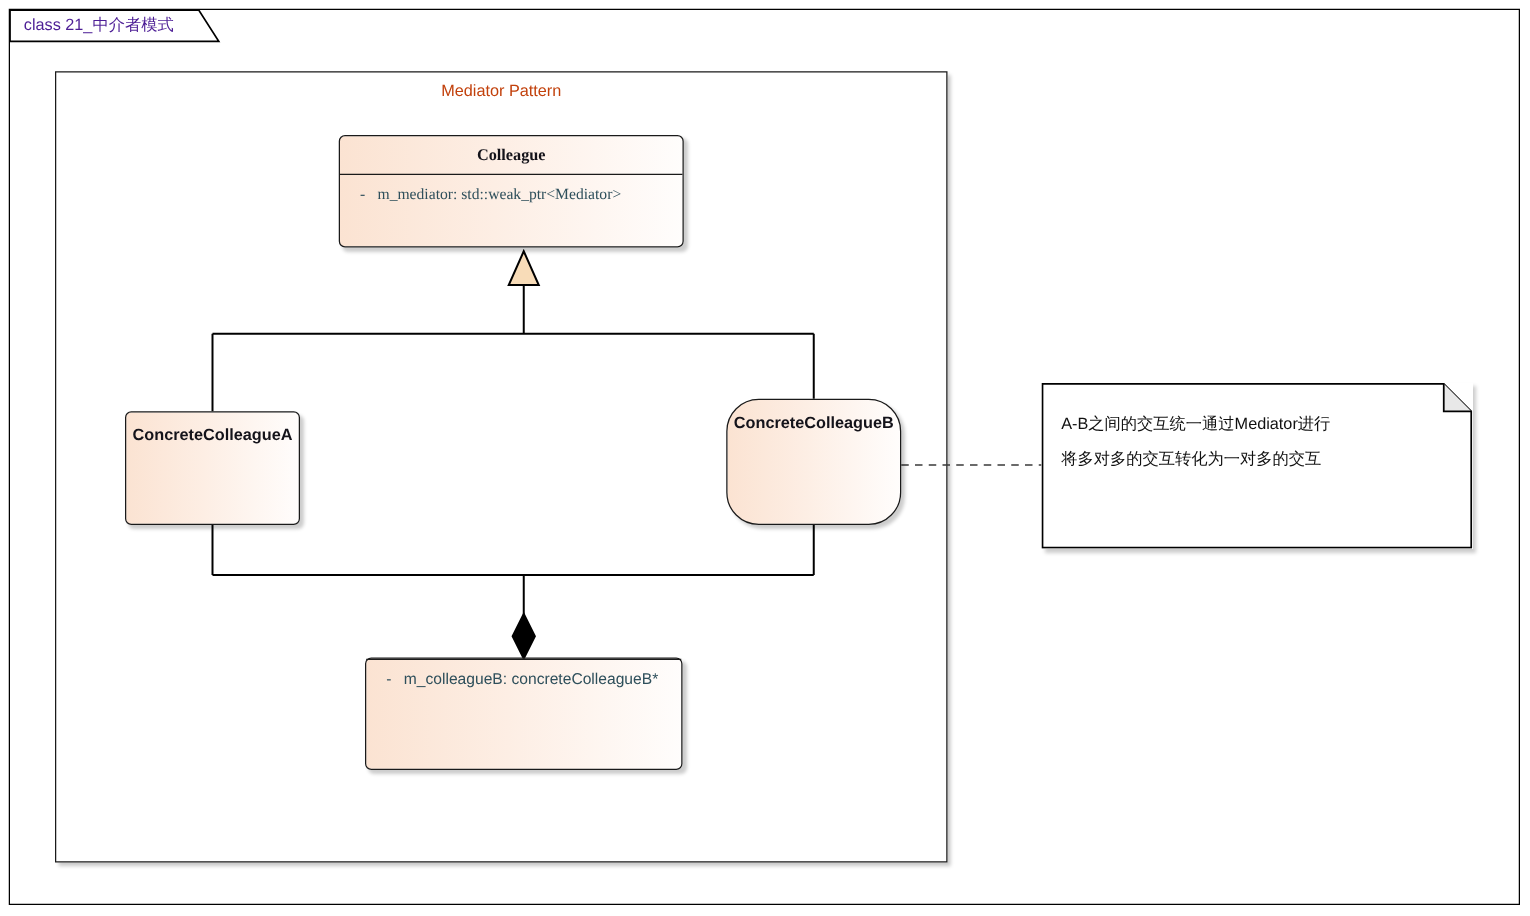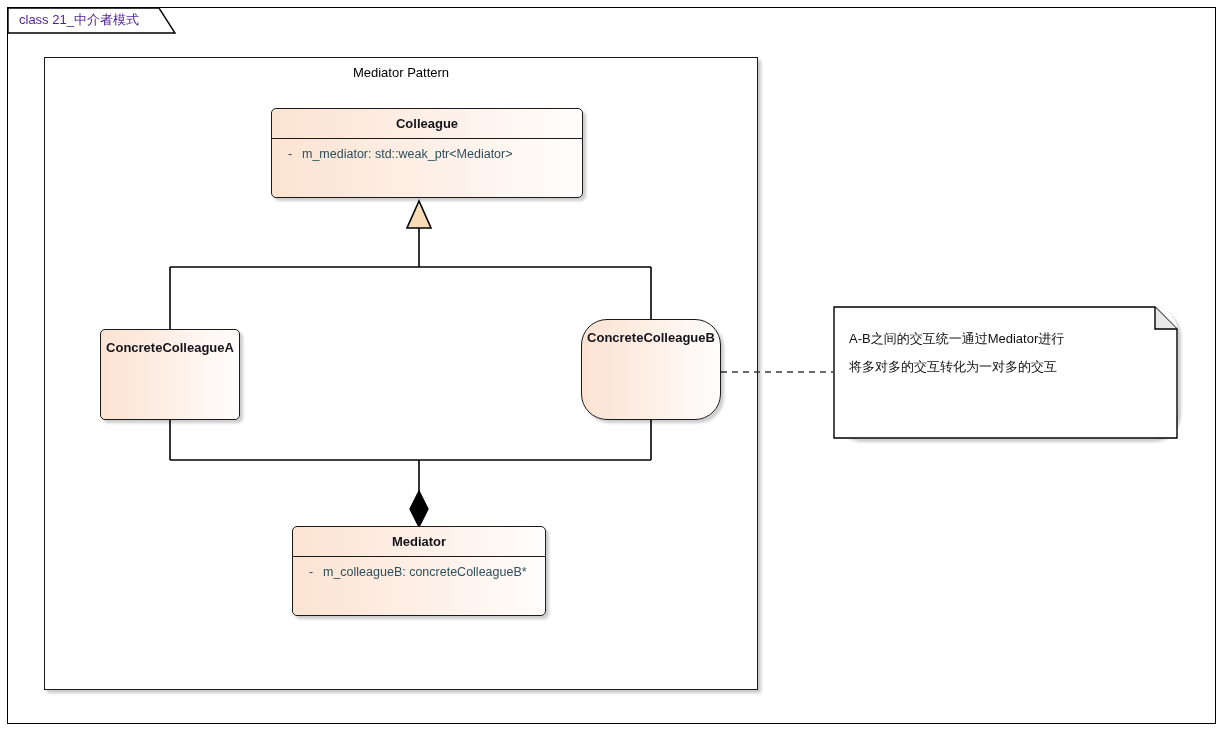--- a/index.html
+++ b/index.html
@@ -67,21 +67,21 @@
     box-sizing: border-box;
     box-shadow: 3px 3px 3px rgba(0,0,0,0.22);
   }
   .inner-frame-title {
     position: absolute;
     left: 0;
     top: 7px;
     width: 100%;
     text-align: center;
     font-size: 13px;
-    color: #000000;
+    color: #c2410c;
   }
 
   
   .connectors {
     position: absolute;
     left: 0;
     top: 0;
     width: 1224px;
     height: 733px;
     pointer-events: none;
@@ -197,49 +197,48 @@
       <line x1="170" y1="460" x2="651" y2="460" stroke="#000000" stroke-width="1.6"></line>
 
       <line x1="419" y1="460" x2="419" y2="495" stroke="#000000" stroke-width="1.6"></line>
 
       <polygon points="419,491 428,509 419,527 410,509" fill="#000000" stroke="#000000" stroke-width="1.4"></polygon>
     </g>
 
     <line x1="721" y1="372" x2="833" y2="372" stroke="#3a3a3a" stroke-width="1.3" stroke-dasharray="6,5"></line>
   </svg>
 
-  <div class="uml-class" style="left:271px; top:108px; width:312px; height:90px;">
+  <div class="uml-class" style="left:271px; top:108px; width:276px; height:90px;font-family:Liberation Serif, serif;">
     <div class="uml-class-name">Colleague</div>
     <div class="uml-divider"></div>
     <div class="uml-attrs">
       <div class="uml-attr">
         <span class="vis">-</span><span>m_mediator: std::weak_ptr&lt;Mediator&gt;</span>
       </div>
     </div>
   </div>
 
   <div class="uml-class simple" style="left:100px; top:329px; width:140px; height:91px;">
     <div class="uml-class-name">ConcreteColleagueA</div>
   </div>
 
   <div class="uml-class simple" style="left:581px; top:319px; width:140px; height:101px;border-radius:26px;">
     <div class="uml-class-name">ConcreteColleagueB</div>
   </div>
 
   <div class="uml-class" style="left:292px; top:526px; width:254px; height:90px;">
-    <div class="uml-class-name">Mediator</div>
     <div class="uml-divider"></div>
     <div class="uml-attrs">
       <div class="uml-attr">
         <span class="vis">-</span><span>m_colleagueB: concreteColleagueB*</span>
       </div>
     </div>
   </div>
 
-  <div class="note" style="left:833px; top:306px; width:345px; height:133px;border-radius:27px;">
+  <div class="note" style="left:833px; top:306px; width:345px; height:133px;">
     <svg class="note-body" width="345" height="133" viewBox="0 0 345 133">
       <path d="M 1 1 L 322 1 L 344 23 L 344 132 L 1 132 Z" fill="#ffffff" stroke="#000000" stroke-width="1.4"></path>
       <path d="M 322 1 L 322 23 L 344 23" fill="#e8e8e8" stroke="#000000" stroke-width="1.4"></path>
     </svg>
     <div class="note-text">
       <div class="note-line">A-B之间的交互统一通过Mediator进行</div>
       <div class="note-line">将多对多的交互转化为一对多的交互</div>
     </div>
   </div>
 

